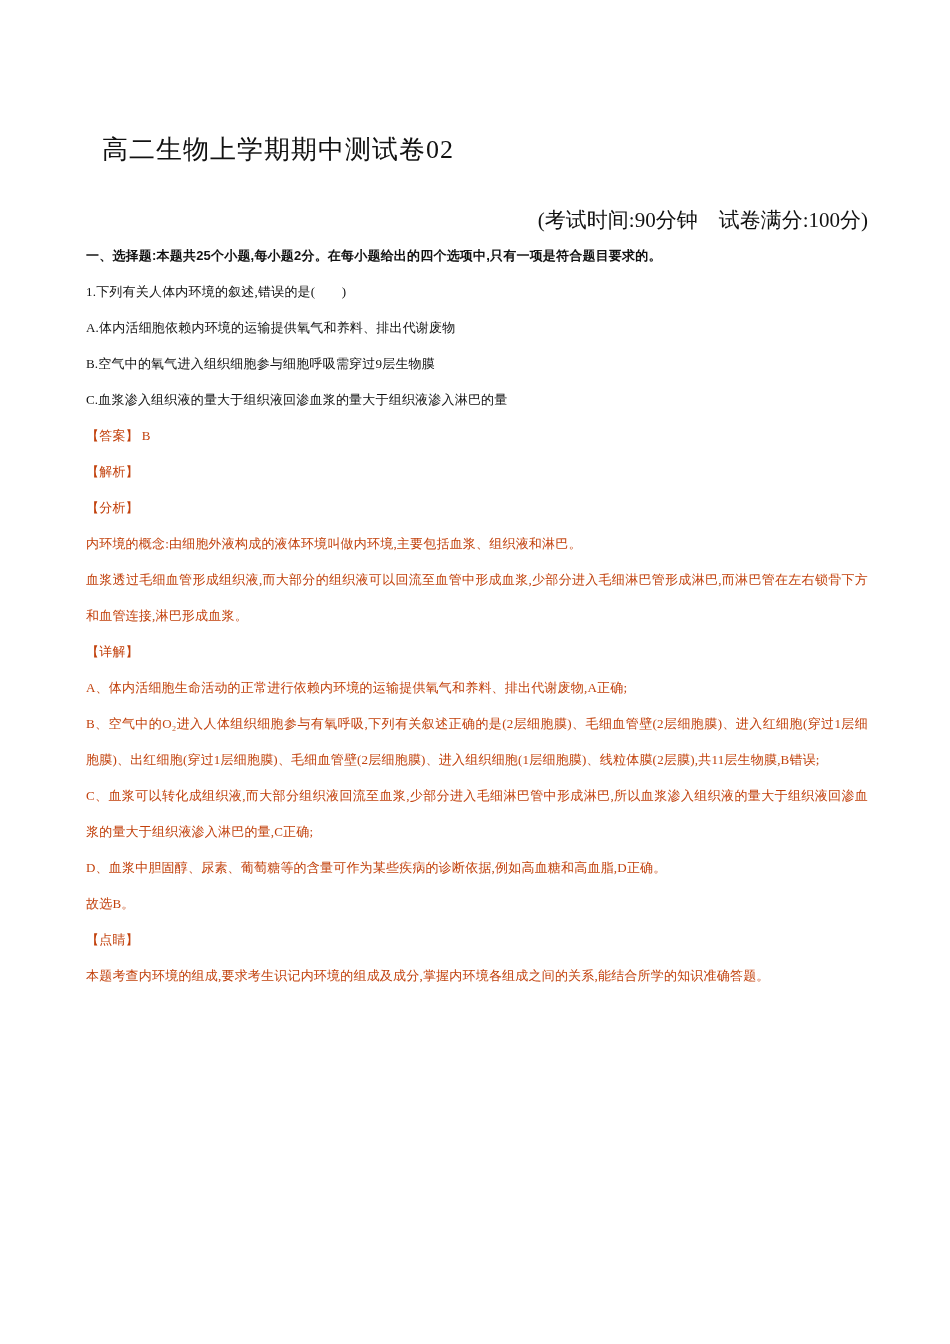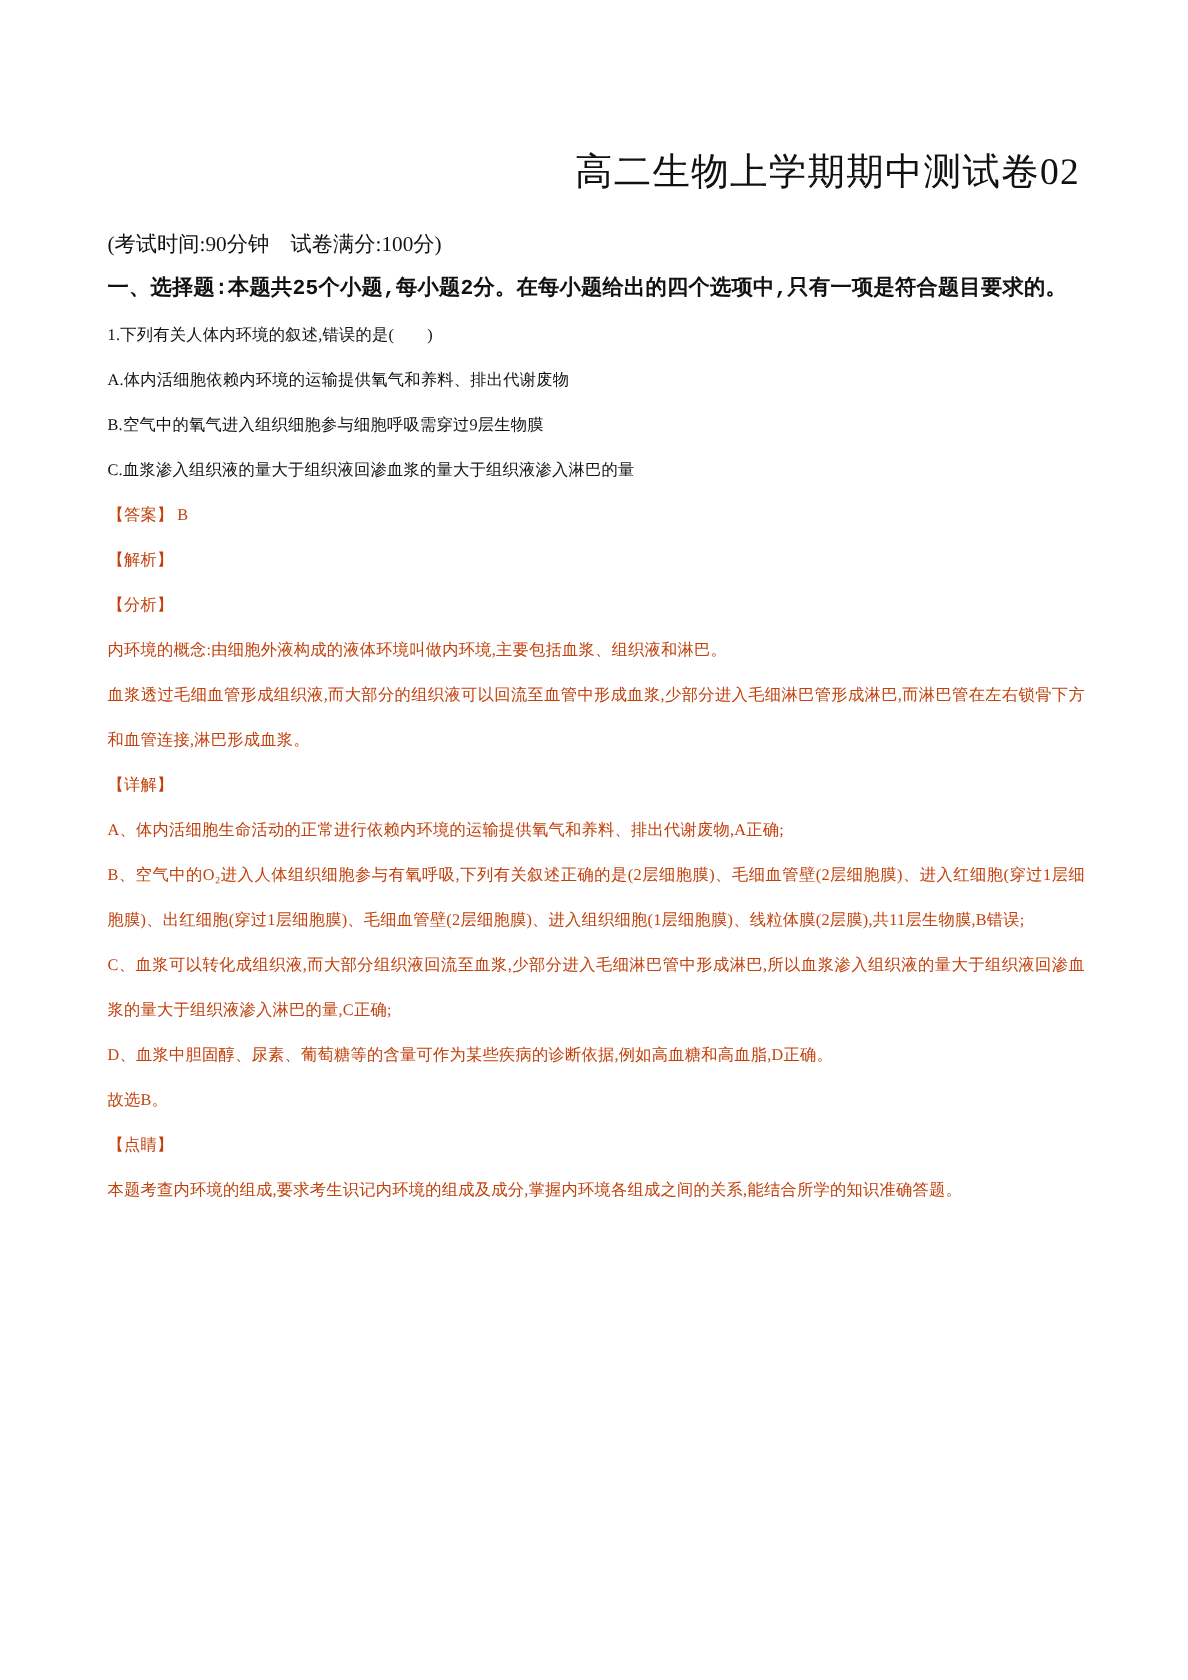--- a/index.html
+++ b/index.html
@@ -9,40 +9,40 @@
     width: 950px;
     height: 1344px;
     background: #ffffff;
     color: #111111;
     font-family: "Liberation Serif", "DejaVu Serif", serif;
     overflow: hidden;
     box-sizing: border-box;
     padding: 114px 82px 0 86px;
   }
   .title {
-    margin: 4px;
-    font-size: 30px;
+    margin: 16px;
+    font-size: 26px;
     font-weight: 400;
     line-height: 40px;
-    text-align: right;
+    text-align: left;
     letter-spacing: 1px;
     white-space: nowrap;
   }
   .subtitle {
-    margin: 20px 0 0 0;
-    font-size: 17px;
+    margin: 32px 0 0 0;
+    font-size: 21px;
     line-height: 36px;
-    text-align: left;
+    text-align: right;
     white-space: nowrap;
   }
   .section-header {
     margin: 0;
-    font-family: Liberation Mono, monospace;
+    font-family: Liberation Sans, sans-serif;
     font-weight: 700;
-    font-size: 17px;
+    font-size: 13px;
     line-height: 36px;
     white-space: nowrap;
     letter-spacing: 0.2px;
   }
   p.line {
     margin: 0;
     font-size: 13px;
     line-height: 36px;
     text-align: justify;
     text-justify: inter-ideograph;

